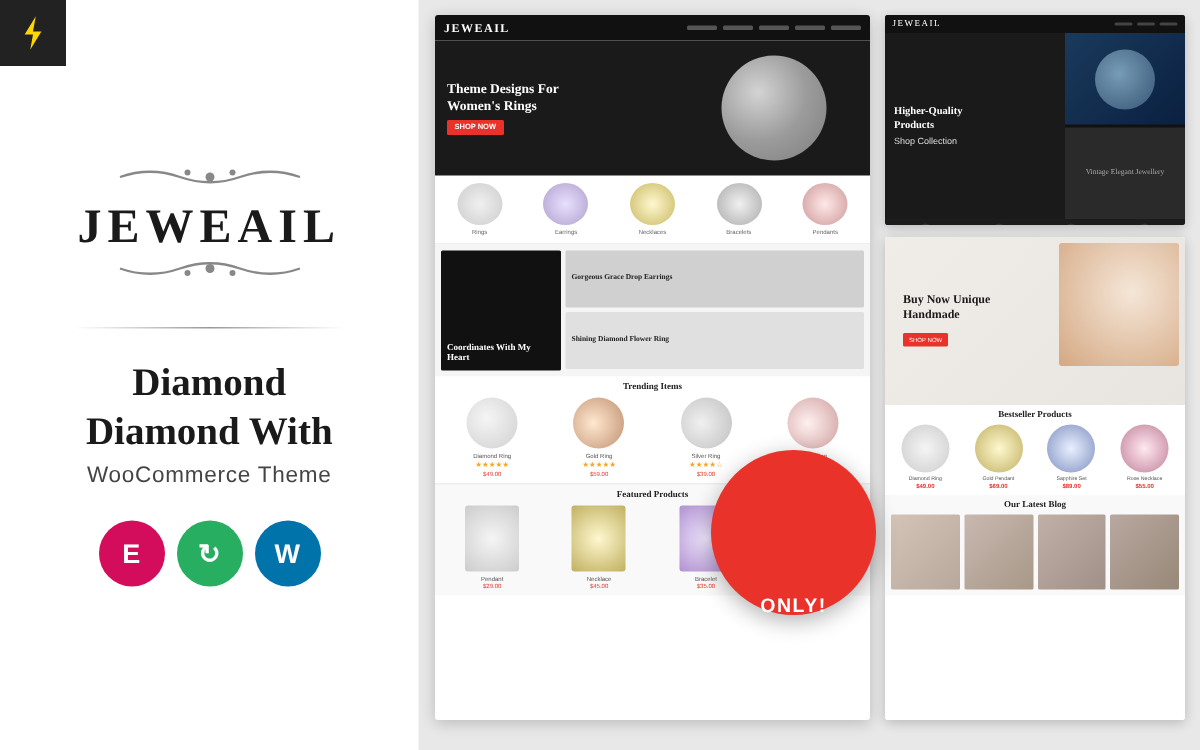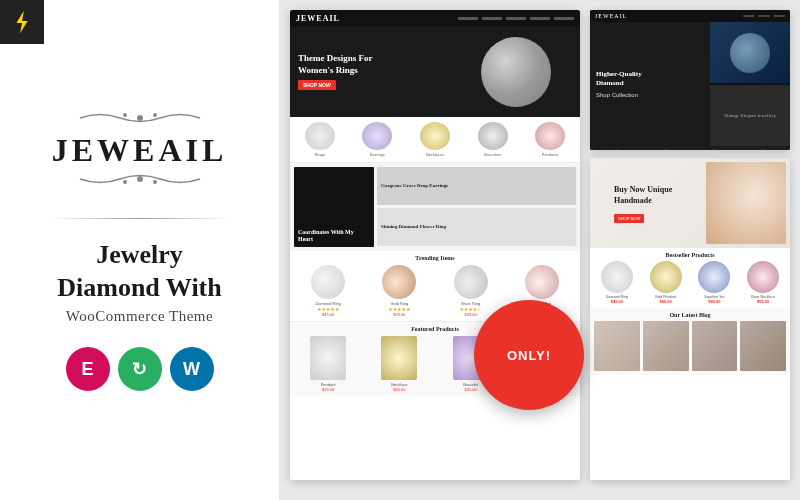--- a/index.html
+++ b/index.html
@@ -85,21 +85,21 @@
       font-size: 26px;
       font-weight: 700;
       color: #1a1a1a;
       font-family: Georgia, serif;
       line-height: 1.25;
     }
 
     .theme-subtitle {
       font-size: 15px;
       color: #444;
-      font-family: Liberation Serif, serif;
+      font-family: Liberation Sans, sans-serif;
       text-align: center;
       margin-bottom: 18px;
       letter-spacing: 0.5px;
     }
 
     .plugin-icons {
       display: flex;
       gap: 8px;
       align-items: center;
       margin-top: 4px;
@@ -136,21 +136,21 @@
     .price-badge {
       position: absolute;
       bottom: 90px;
       left: 50%;
       transform: translateX(-60%);
       width: 110px;
       height: 110px;
       background: #e8322a;
       border-radius: 50%;
       display: flex;
-      align-items: center;
+      align-items: flex-end;
       justify-content: center;
       z-index: 20;
       color: #fff;
       text-align: center;
       box-shadow: 0 4px 15px rgba(0,0,0,0.3);
     }
 
     .price-only {
       font-size: 13px;
       font-weight: 700;
@@ -492,25 +492,25 @@
       border-radius: 50%;
       margin-bottom: 1px;
     }
 
     
     .br-content {
       background: #fff;
       height: 100%;
     }
     .br-hero {
-      height: 90px;
+      height: 112px;
       background: linear-gradient(135deg, #f0ece8, #e8e4e0);
       display: flex;
-      align-items: flex-end;
-      padding: 24px;
+      align-items: center;
+      padding: 12px;
       position: relative;
     }
     .br-hero-text {
       font-size: 8px;
       font-weight: 700;
       font-family: Georgia, serif;
       color: #1a1a1a;
       line-height: 1.3;
       max-width: 90px;
       z-index: 2;
@@ -627,21 +627,21 @@
         <circle cx="70" cy="9" r="3" fill="#888"></circle>
         <circle cx="55" cy="12" r="2" fill="#888"></circle>
         <circle cx="85" cy="12" r="2" fill="#888"></circle>
       </svg>
     </div>
   </div>
 
   <div class="divider-line"></div>
 
   <div class="theme-title">
-    <div class="theme-title-main">Jewelry</div>
+    <div class="theme-title-main">Diamond</div>
     <div class="theme-title-main">Diamond With</div>
   </div>
 
   <div class="theme-subtitle">WooCommerce Theme</div>
 
   <div class="plugin-icons">
     <div class="plugin-icon icon-elementor">E</div>
     <div class="plugin-icon icon-revolution">↻</div>
     <div class="plugin-icon icon-wp">W</div>
   </div>
@@ -770,21 +770,21 @@
       <div style="display:flex;gap:3px;">
         <div style="width:12px;height:2px;background:#444;border-radius:1px;"></div>
         <div style="width:12px;height:2px;background:#444;border-radius:1px;"></div>
         <div style="width:12px;height:2px;background:#444;border-radius:1px;"></div>
       </div>
     </div>
     <div class="tr-content">
       <div class="tr-left">
         <div class="tr-left-text">
           <span>Higher-Quality</span><br>
-          <span>Diamond</span>
+          <span>Products</span>
         </div>
         <div style="font-size:6px;color:#ddd;font-family:Arial,sans-serif;">Shop Collection</div>
       </div>
       <div class="tr-right">
         <div class="tr-right-img1">
           <div style="width:40px;height:40px;background:radial-gradient(circle at 40% 40%, #90b8d0, #406080);border-radius:50%;opacity:0.8;"></div>
         </div>
         <div class="tr-right-img2">
           <div style="font-size:5px;color:#aaa;font-family:Georgia,serif;text-align:center;padding:2px;">Vintage Elegant Jewellery</div>
         </div>

